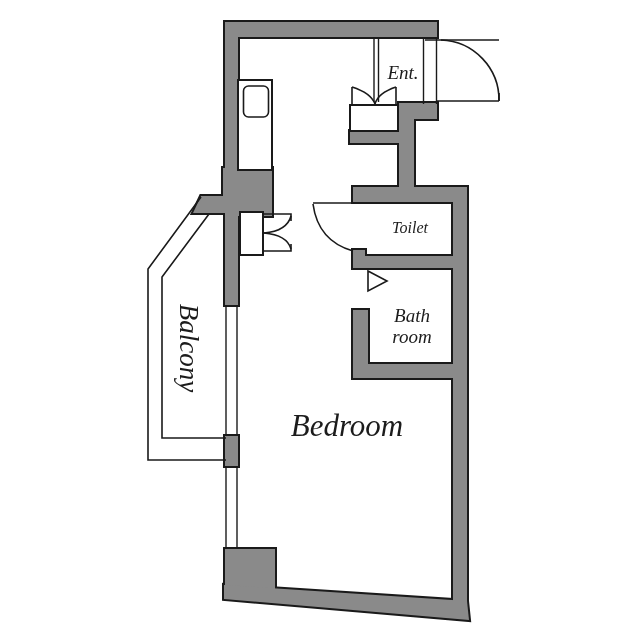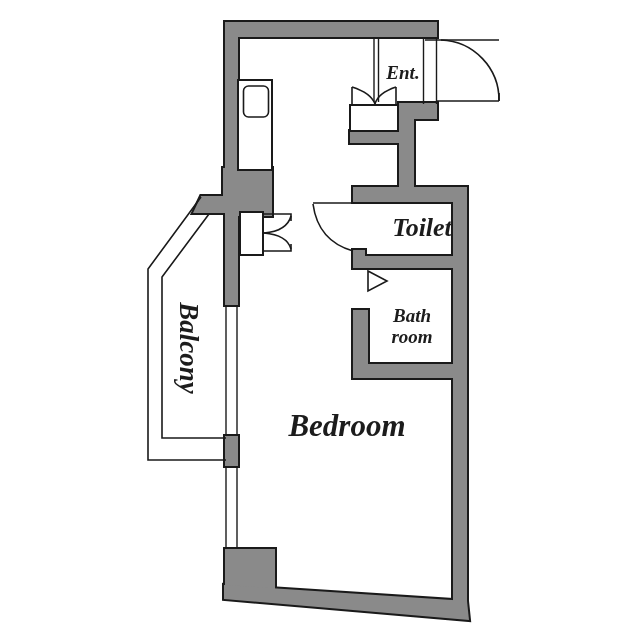--- a/index.html
+++ b/index.html
@@ -8,39 +8,38 @@
     --background:#ffffff;
     --text:#1c1c1c;
   }
   html,body{margin:0;padding:0;background:var(--background);}
   .plan{
     position:relative;
     width:509px;height:639px;
     background:var(--background);
     overflow:hidden;
     font-family:"Liberation Serif","DejaVu Serif",serif;
-    font-weight:bold;
   }
   .plan svg{position:absolute;left:0;top:0;}
   .wall-outline{fill:var(--wall-fill);stroke:var(--outline);stroke-width:4;stroke-linejoin:miter;}
   .wall-solid{fill:var(--wall-fill);stroke:none;}
   .thin{stroke:var(--outline);stroke-width:1.6;fill:none;}
   .fixture{stroke:var(--outline);stroke-width:2;fill:#ffffff;}
   .winline{stroke:var(--outline);stroke-width:1.4;fill:none;}
   .label{
     position:absolute;
     transform:translate(-50%,-50%);
     font-style:italic;
     color:var(--text);
     white-space:nowrap;
     text-align:center;
     line-height:1;
   }
   .label-ent{left:403px;top:72px;font-size:19px;}
-  .label-toilet{left:422px;top:228px;font-size:26px;}
+  .label-toilet{left:410px;top:228px;font-size:16px;}
   .label-bath{left:412px;top:326px;font-size:19px;line-height:21px;}
   .label-bedroom{left:347px;top:425px;font-size:31px;}
   .label-size{left:350px;top:464px;font-size:29px;}
   .label-size .unit{font-size:20px;}
   .label-balcony{
     left:188px;top:348px;font-size:27px;
     transform:translate(-50%,-50%) rotate(90deg);
   }
 </style>
 </head>

